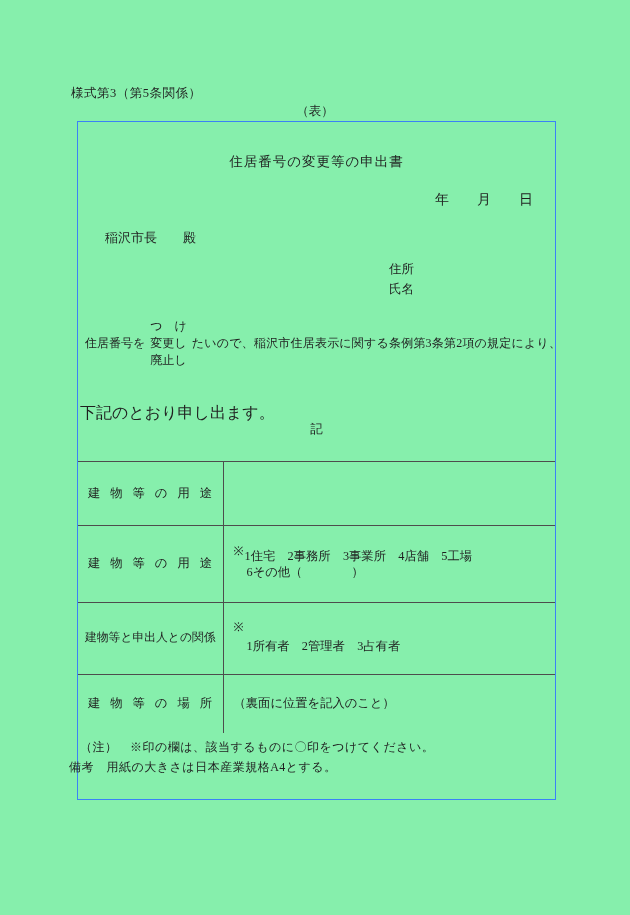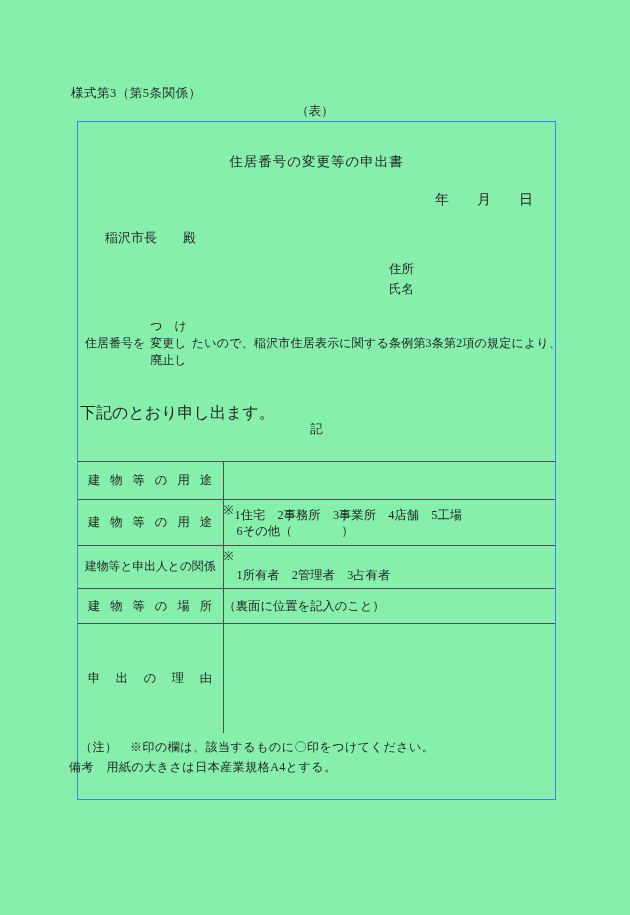--- a/index.html
+++ b/index.html
@@ -75,21 +75,21 @@
     width: 145px;
     border-right: 1px solid #4d4d4d;
     padding: 0 10px;
     text-align: justify; text-align-last: justify;
     letter-spacing: 0.5px;
   }
   td.t-label.tight {
     font-size: 11.8px; padding: 0 7px; letter-spacing: 0;
     text-align: left; text-align-last: center; white-space: nowrap;
   }
-  td.t-value { }
+  td.t-value { padding-left: 10px; }
   .row-name   { height: 38px; }
   .row-usage  { height: 46px; }
   .row-rel    { height: 43px; }
   .row-loc    { height: 35px; }
   .mark {
     position: relative; top: -5px; margin-right: 1px; font-size: 12px;
     display: inline-block;
   }
   .mark-line { line-height: 12px; padding-top: 3px; }
   .value-line { line-height: 16px; }
@@ -154,24 +154,20 @@
           <div class="mark-line">
             <span class="mark">※</span>
           </div>
           <div class="value-line indent">1所有者　2管理者　3占有者</div>
         </td>
       </tr>
       <tr class="row-loc">
         <td class="t-label">建物等の場所</td>
         <td class="t-value">（裏面に位置を記入のこと）</td>
       </tr>
-      <tr class="row-reason">
-        <td class="t-label">申出の理由</td>
-        <td class="t-value"></td>
-      </tr>
     </tbody>
       </table>
 
   </div>
 
   <div class="note-1">（注）　※印の欄は、該当するものに〇印をつけてください。</div>
   <div class="note-2">備考　用紙の大きさは日本産業規格A4とする。</div>
 
 </div>
 

